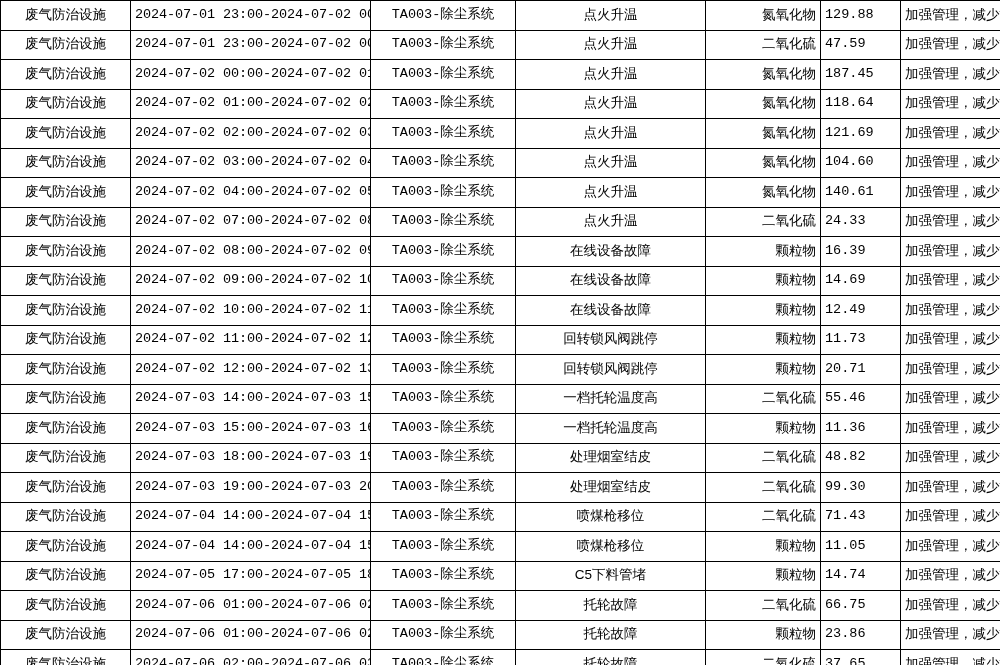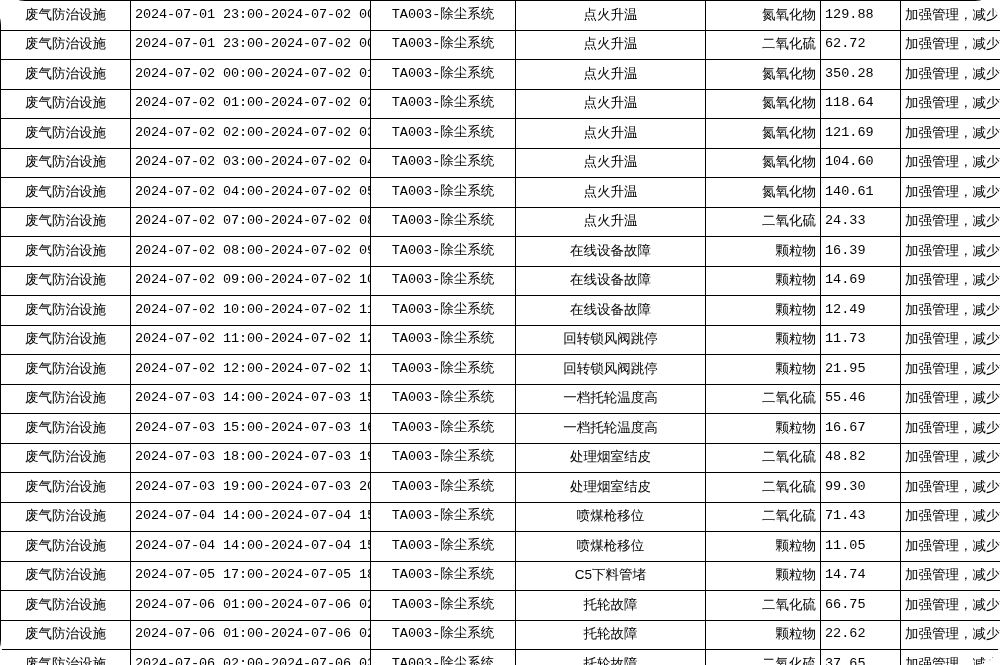--- a/index.html
+++ b/index.html
@@ -11,21 +11,20 @@
     width: 1000px;
     height: 665px;
     font-family: "Liberation Sans", sans-serif;
     color: #000000;
   }
   .sheet {
     width: 1000px;
     height: 665px;
     box-sizing: border-box;
     overflow: hidden;
-    border-radius: 25px;
   }
   table.data-table {
     border-collapse: collapse;
     table-layout: fixed;
     width: 1000px;
     border: 0;
   }
   table.data-table td {
     border: 1px solid #000000;
     height: 29.5px;
@@ -76,30 +75,30 @@
           <td class="cell-pollutant">氮氧化物</td>
           <td class="cell-value">129.88</td>
           <td class="cell-measure">加强管理，减少故障</td>
         </tr>
         <tr>
           <td class="cell-facility">废气防治设施</td>
           <td class="cell-period">2024-07-01 23:00-2024-07-02 00:00</td>
           <td class="cell-system">TA003-除尘系统</td>
           <td class="cell-reason">点火升温</td>
           <td class="cell-pollutant">二氧化硫</td>
-          <td class="cell-value">62.72</td>
+          <td class="cell-value">47.59</td>
           <td class="cell-measure">加强管理，减少故障</td>
         </tr>
         <tr>
           <td class="cell-facility">废气防治设施</td>
           <td class="cell-period">2024-07-02 00:00-2024-07-02 01:00</td>
           <td class="cell-system">TA003-除尘系统</td>
           <td class="cell-reason">点火升温</td>
           <td class="cell-pollutant">氮氧化物</td>
-          <td class="cell-value">350.28</td>
+          <td class="cell-value">187.45</td>
           <td class="cell-measure">加强管理，减少故障</td>
         </tr>
         <tr>
           <td class="cell-facility">废气防治设施</td>
           <td class="cell-period">2024-07-02 01:00-2024-07-02 02:00</td>
           <td class="cell-system">TA003-除尘系统</td>
           <td class="cell-reason">点火升温</td>
           <td class="cell-pollutant">氮氧化物</td>
           <td class="cell-value">118.64</td>
           <td class="cell-measure">加强管理，减少故障</td>
@@ -175,39 +174,39 @@
           <td class="cell-pollutant">颗粒物</td>
           <td class="cell-value">11.73</td>
           <td class="cell-measure">加强管理，减少故障</td>
         </tr>
         <tr>
           <td class="cell-facility">废气防治设施</td>
           <td class="cell-period">2024-07-02 12:00-2024-07-02 13:00</td>
           <td class="cell-system">TA003-除尘系统</td>
           <td class="cell-reason">回转锁风阀跳停</td>
           <td class="cell-pollutant">颗粒物</td>
-          <td class="cell-value">21.95</td>
+          <td class="cell-value">20.71</td>
           <td class="cell-measure">加强管理，减少故障</td>
         </tr>
         <tr>
           <td class="cell-facility">废气防治设施</td>
           <td class="cell-period">2024-07-03 14:00-2024-07-03 15:00</td>
           <td class="cell-system">TA003-除尘系统</td>
           <td class="cell-reason">一档托轮温度高</td>
           <td class="cell-pollutant">二氧化硫</td>
           <td class="cell-value">55.46</td>
           <td class="cell-measure">加强管理，减少故障</td>
         </tr>
         <tr>
           <td class="cell-facility">废气防治设施</td>
           <td class="cell-period">2024-07-03 15:00-2024-07-03 16:00</td>
           <td class="cell-system">TA003-除尘系统</td>
           <td class="cell-reason">一档托轮温度高</td>
           <td class="cell-pollutant">颗粒物</td>
-          <td class="cell-value">16.67</td>
+          <td class="cell-value">11.36</td>
           <td class="cell-measure">加强管理，减少故障</td>
         </tr>
         <tr>
           <td class="cell-facility">废气防治设施</td>
           <td class="cell-period">2024-07-03 18:00-2024-07-03 19:00</td>
           <td class="cell-system">TA003-除尘系统</td>
           <td class="cell-reason">处理烟室结皮</td>
           <td class="cell-pollutant">二氧化硫</td>
           <td class="cell-value">48.82</td>
           <td class="cell-measure">加强管理，减少故障</td>
@@ -256,21 +255,21 @@
           <td class="cell-pollutant">二氧化硫</td>
           <td class="cell-value">66.75</td>
           <td class="cell-measure">加强管理，减少故障</td>
         </tr>
         <tr>
           <td class="cell-facility">废气防治设施</td>
           <td class="cell-period">2024-07-06 01:00-2024-07-06 02:00</td>
           <td class="cell-system">TA003-除尘系统</td>
           <td class="cell-reason">托轮故障</td>
           <td class="cell-pollutant">颗粒物</td>
-          <td class="cell-value">22.62</td>
+          <td class="cell-value">23.86</td>
           <td class="cell-measure">加强管理，减少故障</td>
         </tr>
         <tr>
           <td class="cell-facility">废气防治设施</td>
           <td class="cell-period">2024-07-06 02:00-2024-07-06 03:00</td>
           <td class="cell-system">TA003-除尘系统</td>
           <td class="cell-reason">托轮故障</td>
           <td class="cell-pollutant">二氧化硫</td>
           <td class="cell-value">37.65</td>
           <td class="cell-measure">加强管理，减少故障</td>

